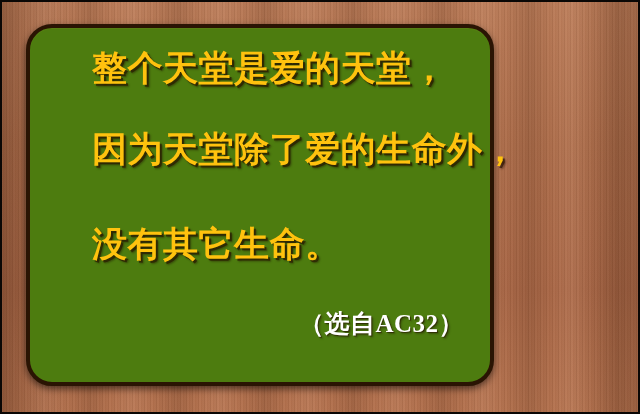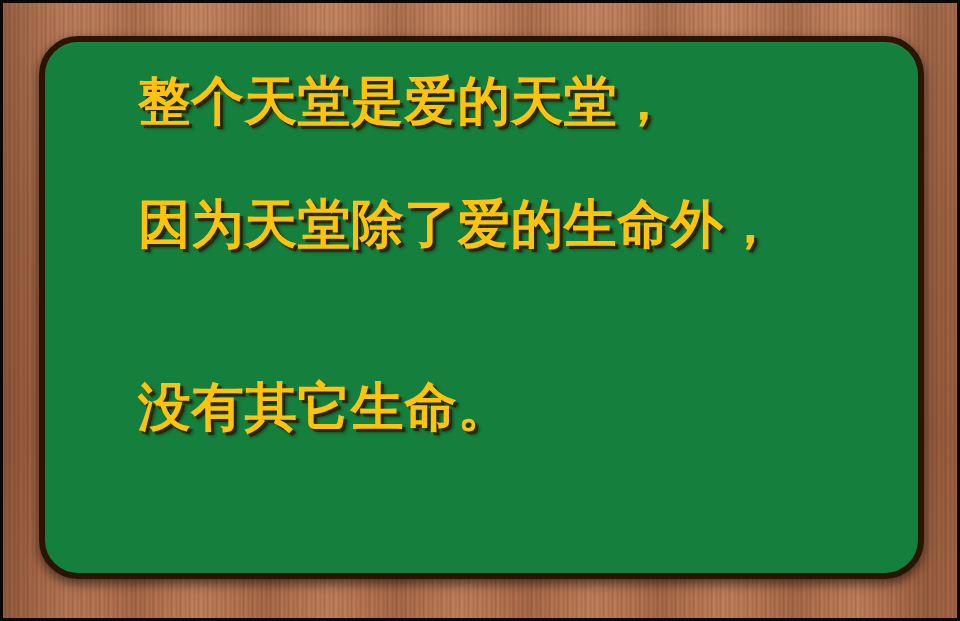--- a/index.html
+++ b/index.html
@@ -64,25 +64,25 @@
     border: 2px solid #0a0705;
     box-sizing: border-box;
     pointer-events: none;
   }
 
   
   .panel {
     position: absolute;
     left: 26px;
     top: 24px;
-    width: 590px;
+    width: 468px;
     height: 362px;
     box-sizing: border-box;
     border-radius: 26px;
-    background: #15803d;
+    background: #4d7c0f;
     border: 4px solid #2a1403;
     box-shadow:
       0 3px 7px rgba(0,0,0,0.55),
       inset 0 1px 0 rgba(255,190,110,0.06);
   }
 
   
   .quote {
     position: absolute;
     left: 62px;
@@ -95,21 +95,21 @@
     font-weight: bold;
     letter-spacing: 0.5px;
     line-height: 1;
     white-space: nowrap;
     text-shadow:
       2px 2px 0 rgba(40,18,0,0.65),
       3px 3px 2px rgba(25,10,0,0.40);
   }
   .quote-line.l1 { margin-top: 0px; }
   .quote-line.l2 { margin-top: 50px; font-family: Liberation Mono, monospace; }
-  .quote-line.l3 { margin-top: 84px; }
+  .quote-line.l3 { margin-top: 56px; }
 
   
   .attribution {
     position: absolute;
     right: 26px;
     bottom: 42px;
     color: #ffffff;
     font-size: 25px;
     font-weight: bold;
     font-family: "Liberation Serif", "DejaVu Serif", serif;
@@ -132,16 +132,17 @@
   <div class="frame"></div>
 
   <div class="panel">
 
     <div class="quote">
       <div class="quote-line l1">整个天堂是爱的天堂，</div>
       <div class="quote-line l2">因为天堂除了爱的生命外，</div>
       <div class="quote-line l3">没有其它生命。</div>
     </div>
 
+    <div class="attribution">（选自AC32）</div>
 
   </div>
 
 </div>
 
 </body></html>

